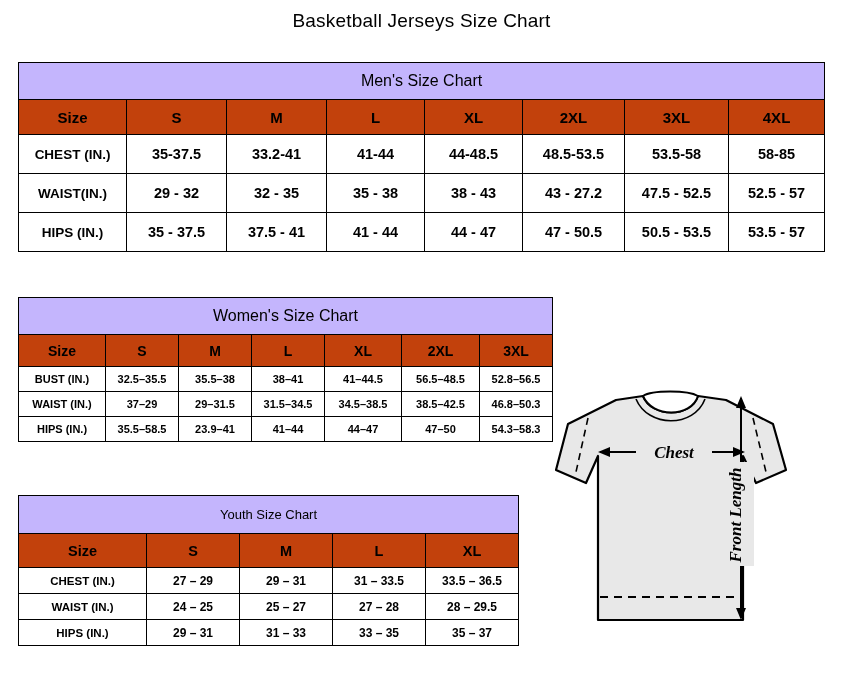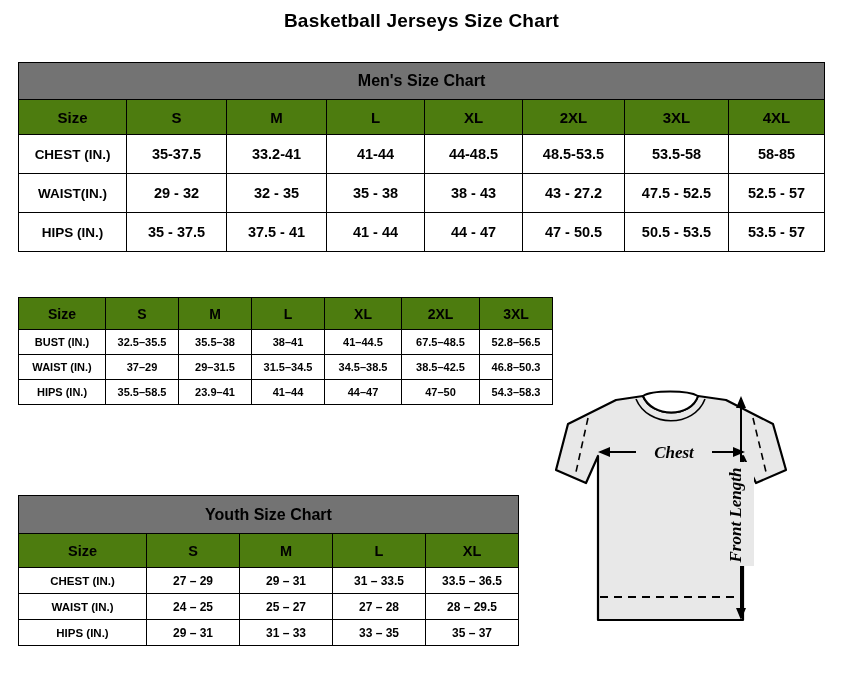--- a/index.html
+++ b/index.html
@@ -11,45 +11,45 @@
     width: 843px;
     height: 679px;
     font-family: "Liberation Sans", sans-serif;
     color: #000000;
     position: relative;
     overflow: hidden;
   }
   .page-title {
     text-align: center;
     font-size: 19px;
-    font-weight: bold;
+    font-weight: normal;
     margin: 10px 0 0 0;
     letter-spacing: 0.2px;
   }
   .tbl {
     border-collapse: collapse;
     table-layout: fixed;
     background: #fff;
   }
   .tbl td, .tbl th {
     border: 1px solid #000;
     text-align: center;
     font-weight: bold;
     color: #000;
     padding: 0;
   }
   .caption-row td {
-    background: #737373;
+    background: #c4b5fd;
     font-size: 16px;
-    font-weight: bold;
+    font-weight: normal;
     height: 34px;
     margin-top: 28px;
   }
   .head-row td {
-    background: #4d7c0f;
+    background: #c2410c;
     font-size: 14px;
     height: 32px;
   }
   .data-row td {
     font-size: 13.5px;
     height: 32px;
   }
 
   
   #mens-chart {
@@ -75,21 +75,21 @@
   #womens-chart .data-row td { font-size: 11px; height: 24px; }
   #womens-chart td.rowlabel { font-size: 11px; }
 
   
   #youth-chart {
     position: absolute;
     left: 18px;
     top: 495px;
     width: 500px;
   }
-  #youth-chart .caption-row td { font-size: 16px; height: 37px; }
+  #youth-chart .caption-row td { font-size: 13px; height: 37px; }
   #youth-chart .head-row td { font-size: 14.5px; height: 33px; }
   #youth-chart .data-row td { font-size: 12px; height: 25px; }
   #youth-chart td.rowlabel { font-size: 11.5px; }
 
   
   #shirt-diagram {
     position: absolute;
     left: 528px;
     top: 352px;
     width: 305px;
@@ -171,36 +171,39 @@
   <colgroup>
     <col style="width:87px">
       <col style="width:73px">
       <col style="width:73px">
     <col style="width:73px">
       <col style="width:77px">
       <col style="width:78px">
       <col style="width:73px">
   </colgroup>
   <tbody>
+    <tr class="caption-row">
+      <td colspan="7">Women's Size Chart</td>
+    </tr>
     <tr class="head-row">
       <td>Size</td>
       <td>S</td>
       <td>M</td>
       <td>L</td>
       <td>XL</td>
       <td>2XL</td>
       <td>3XL</td>
     </tr>
     <tr class="data-row">
       <td class="rowlabel">BUST  (IN.)</td>
       <td>32.5–35.5</td>
       <td>35.5–38</td>
       <td>38–41</td>
       <td>41–44.5</td>
-      <td>67.5–48.5</td>
+      <td>56.5–48.5</td>
       <td>52.8–56.5</td>
     </tr>
     <tr class="data-row">
       <td class="rowlabel">WAIST  (IN.)</td>
       <td>37–29</td>
       <td>29–31.5</td>
       <td>31.5–34.5</td>
       <td>34.5–38.5</td>
       <td>38.5–42.5</td>
       <td>46.8–50.3</td>

